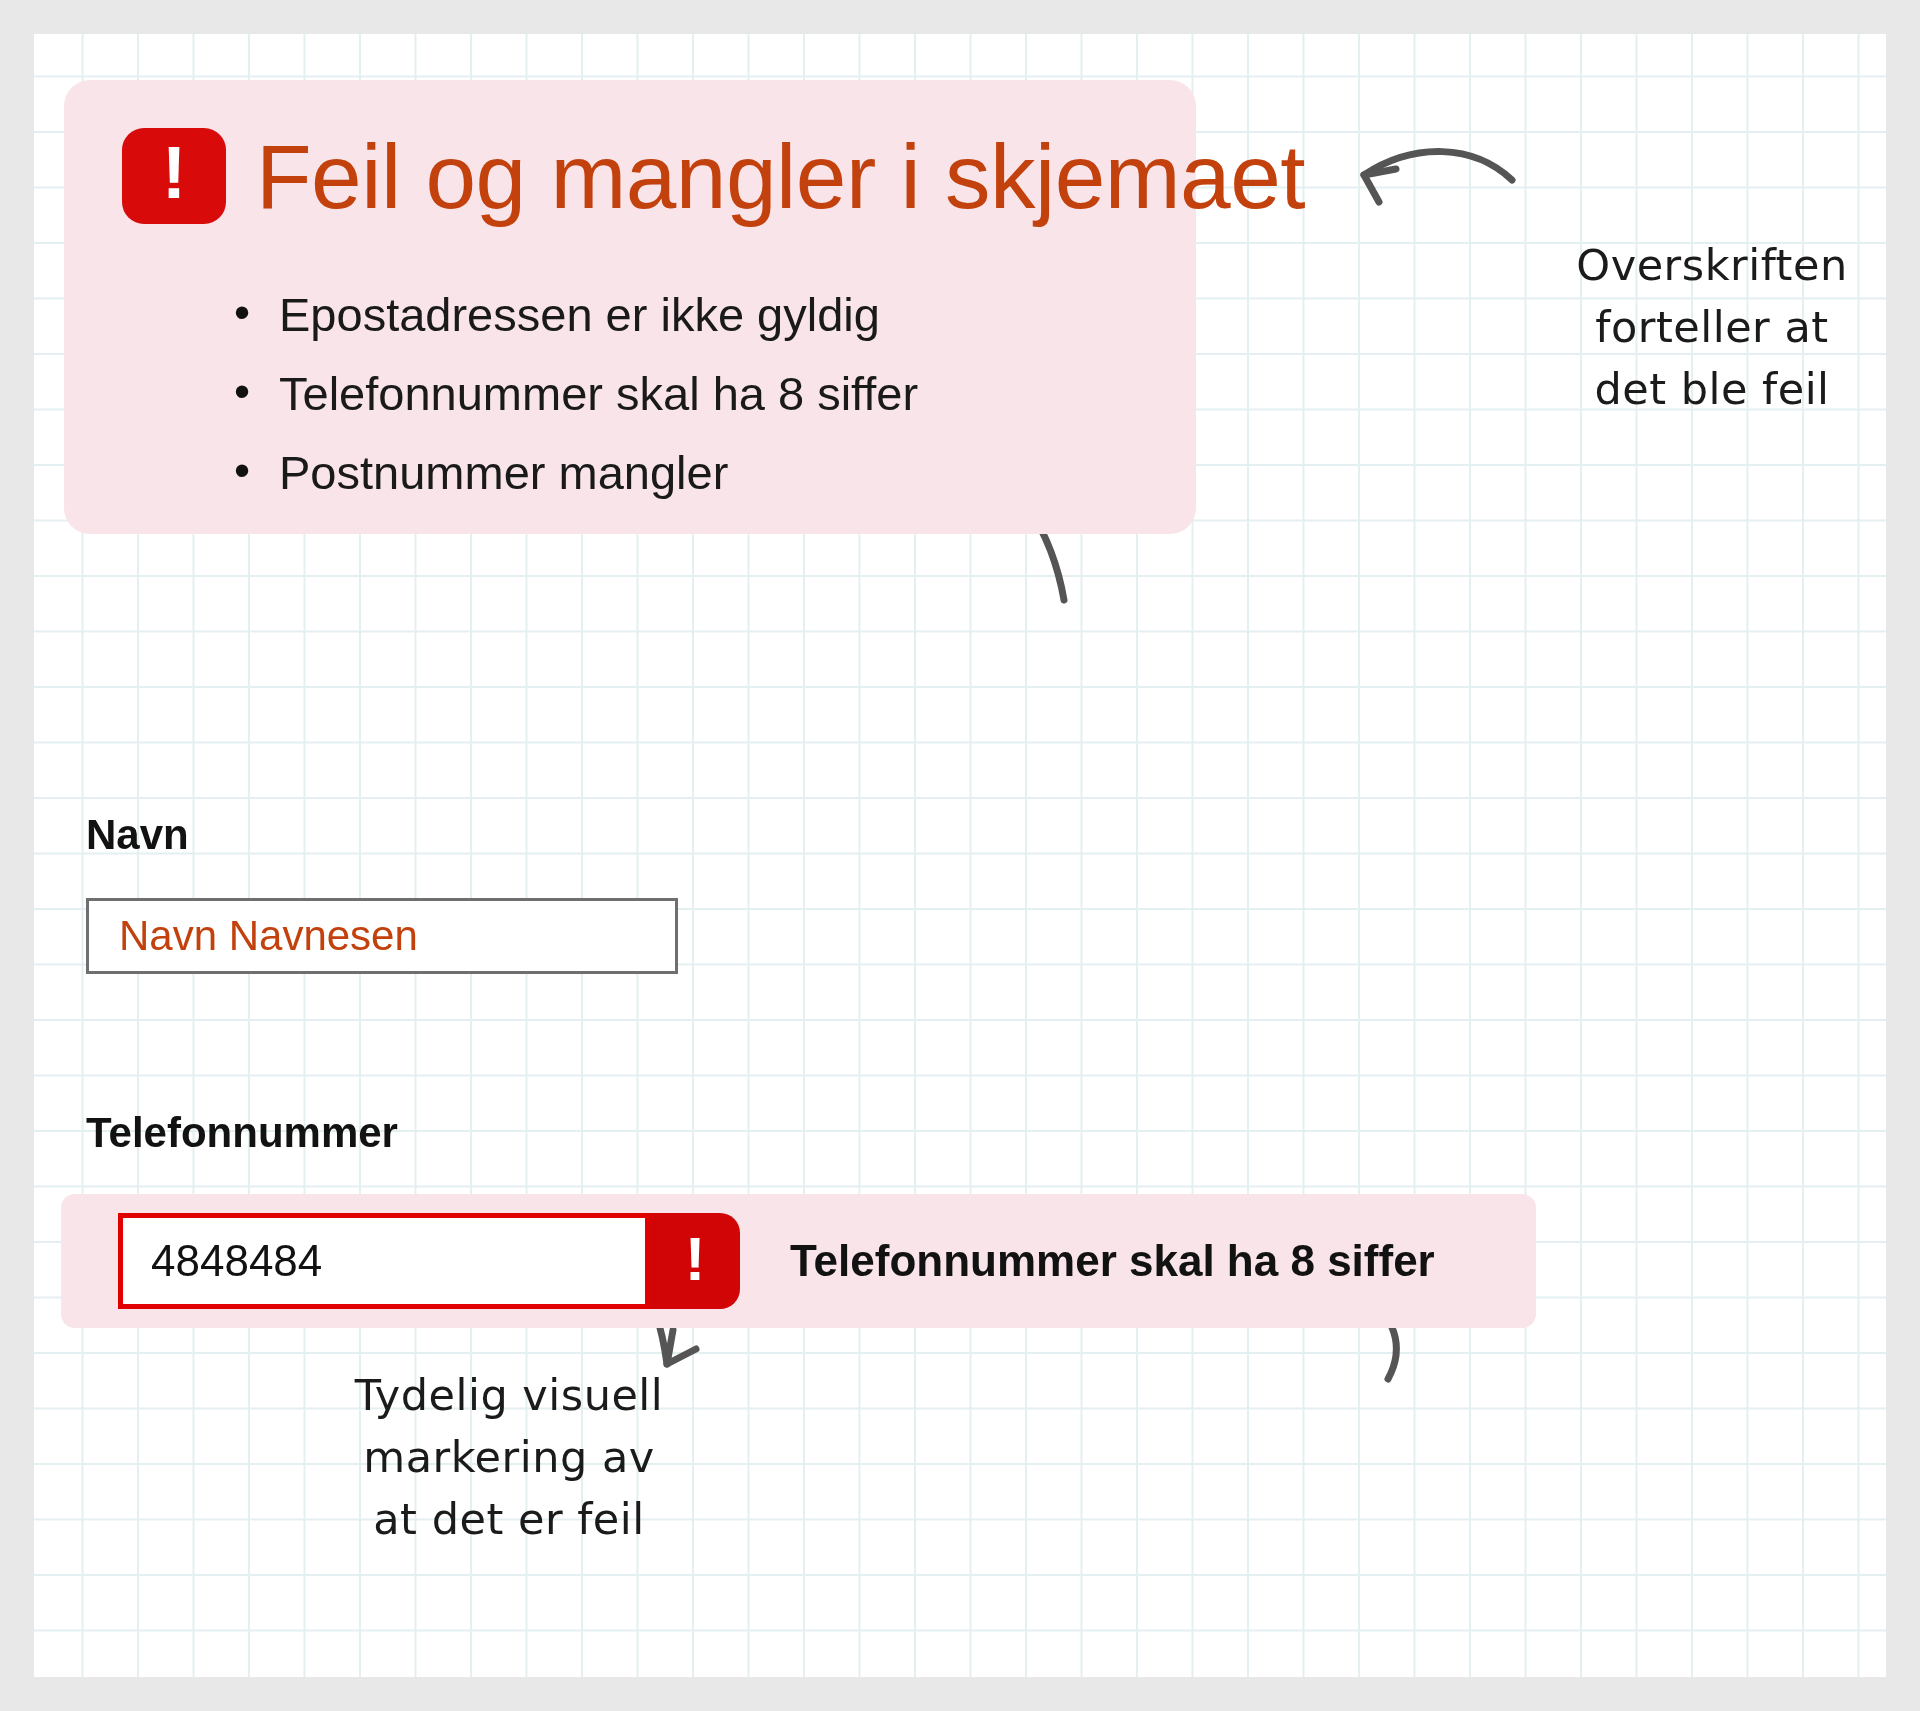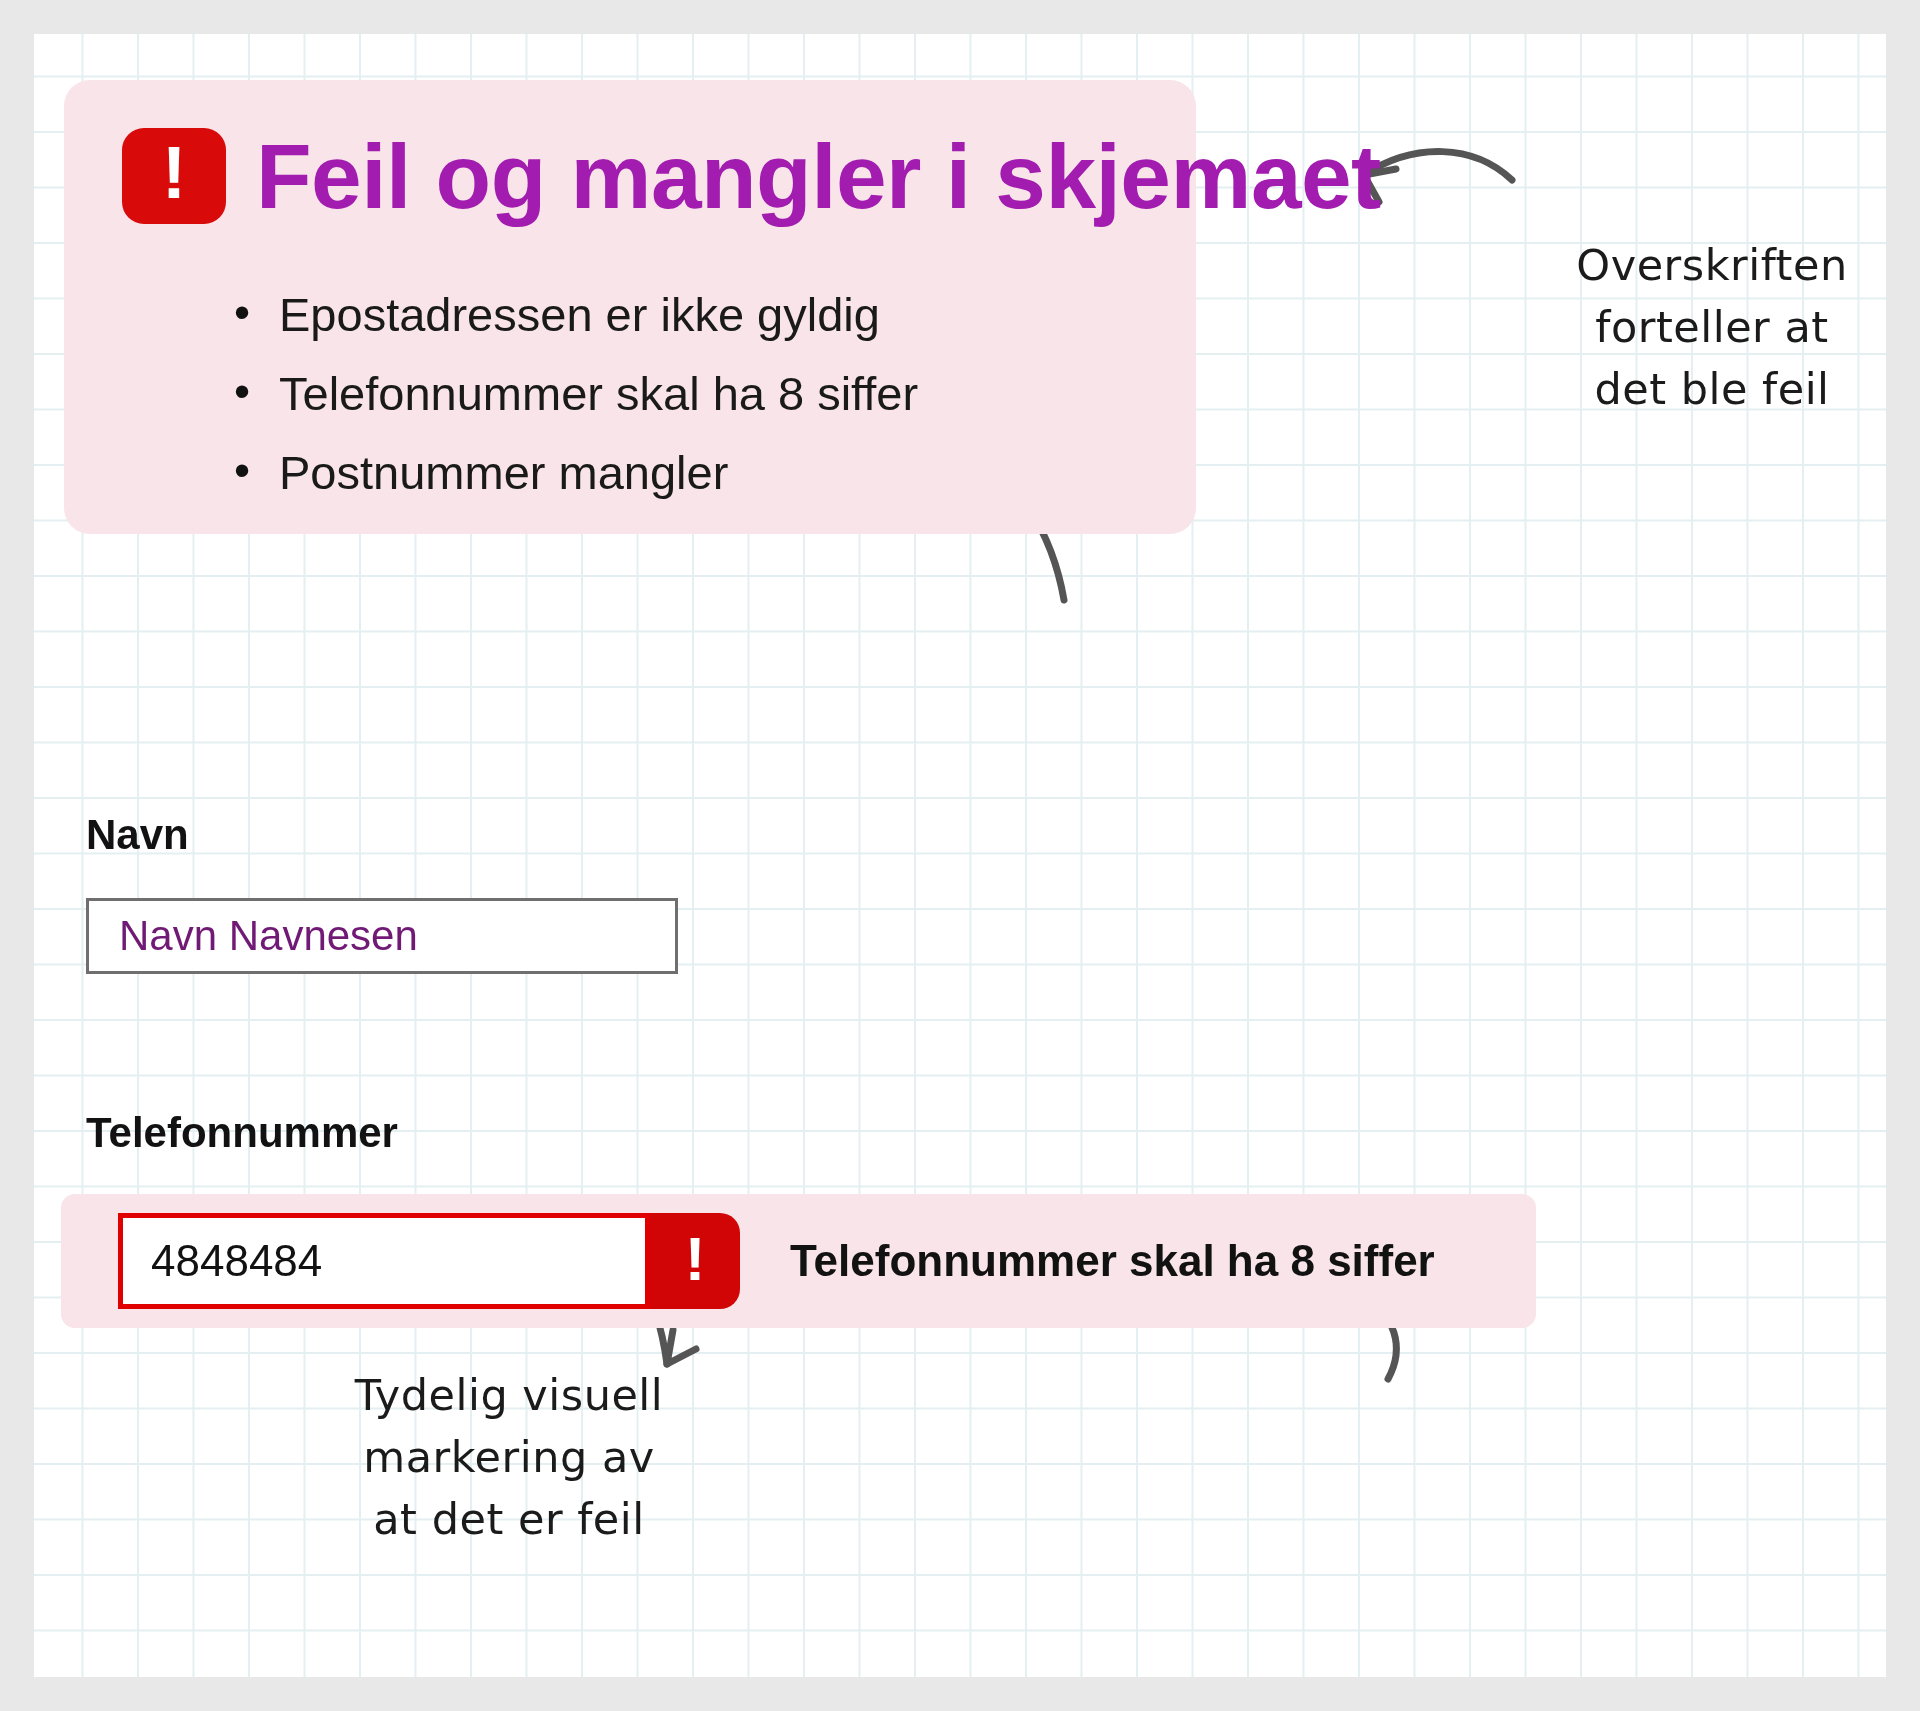--- a/index.html
+++ b/index.html
@@ -62,22 +62,22 @@
     line-height: 74px;
     font-weight: 700;
     font-family: "Liberation Sans", sans-serif;
     position: relative;
     top: -3px;
   }
   #summary-title {
     margin-left: 30px;
     font-size: 91px;
     line-height: 95px;
-    color: #a21caf;
-    font-weight: 700;
+    color: #c2410c;
+    font-weight: 400;
     letter-spacing: -0.5px;
     white-space: nowrap;
   }
   #summary-list {
     position: absolute;
     left: 170px;
     top: 210px;
     margin: 0;
     padding: 0;
     list-style: none;
@@ -121,21 +121,21 @@
     border: 3px solid #6f6f6f;
     background: #fff;
     box-sizing: border-box;
     display: flex;
     align-items: center;
     padding-left: 30px;
   }
   #navn-input .val {
     font-size: 42px;
     line-height: 46px;
-    color: #701a75;
+    color: #c2410c;
     white-space: nowrap;
   }
 
   
   #tlf-row {
     position: absolute;
     left: 27px;
     top: 1160px;
     width: 1443px;
     height: 134px;

